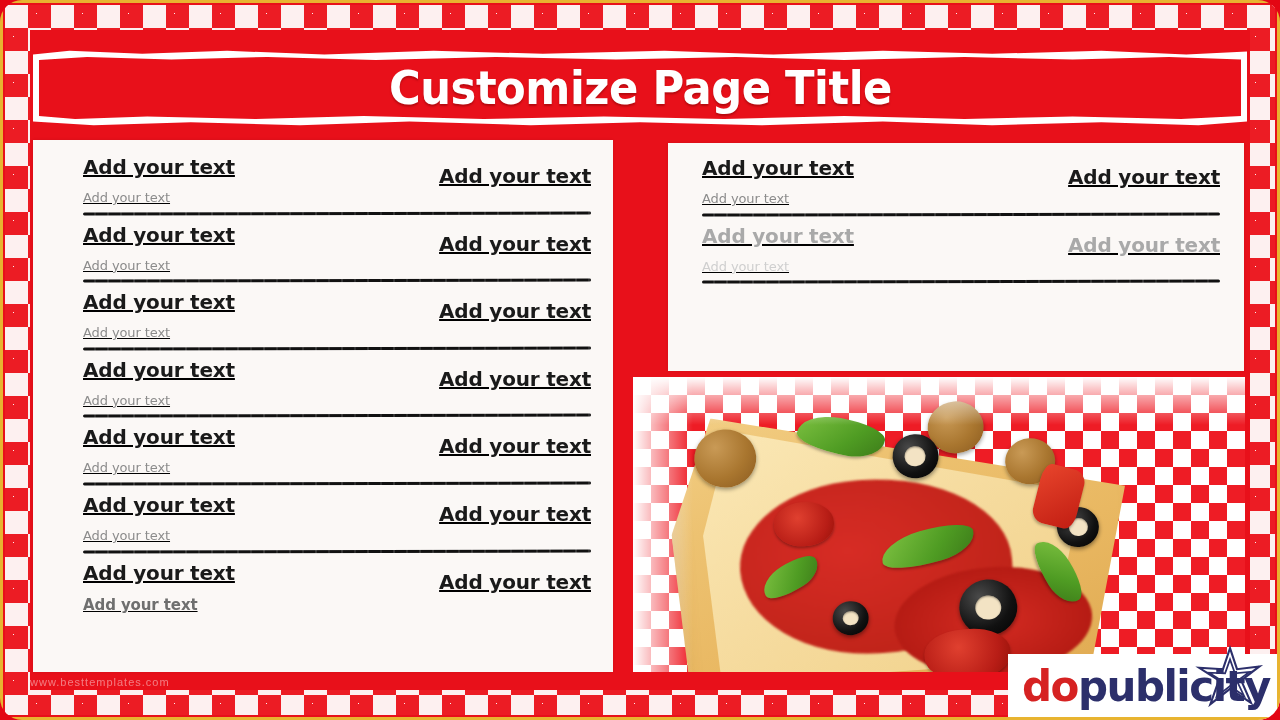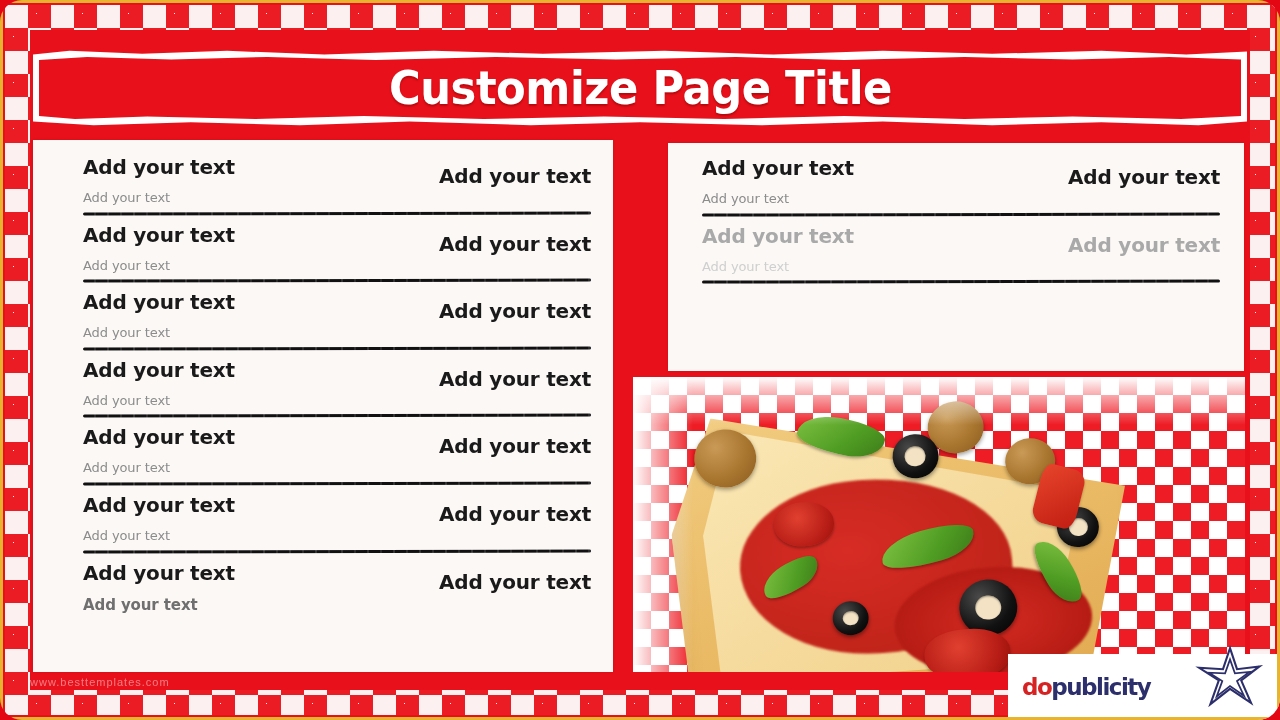--- a/index.html
+++ b/index.html
@@ -62,21 +62,21 @@
   .panel{
     position:absolute;background:#fbf8f6;z-index:25;
     box-shadow:0 0 3px rgba(0,0,0,0.10);
   }
   #panel-left{left:33px;top:140px;width:580px;height:532px;}
   #panel-right{left:668px;top:143px;width:576px;height:228px;}
 
   .rows{padding:16px 22px 0 50px;}
   #panel-right .rows{padding:14px 24px 0 34px;}
 
-  .menu-row{position:relative;padding-bottom:9px;margin-bottom:0;}
+  .menu-row{position:relative;padding-bottom:9px;margin-bottom:0;text-decoration:underline;}
   .menu-row .line1{display:flex;align-items:flex-start;justify-content:space-between;}
   .item-name{
     font-family:"DejaVu Sans", sans-serif;
     font-weight:bold;font-size:20px;color:#1a1a1a;line-height:1.15;
     letter-spacing:-0.2px;
   }
   .item-price{
     font-family:"DejaVu Sans", sans-serif;
     font-weight:bold;font-size:20px;color:#1a1a1a;line-height:1.15;
     letter-spacing:-0.2px;white-space:nowrap;margin-top:9px;
@@ -168,21 +168,21 @@
     box-shadow:0 2px 3px rgba(0,0,0,.3);
   }
 
   
   #logo{
     position:absolute;right:0;bottom:0;width:272px;height:66px;background:#ffffff;z-index:50;
     display:flex;align-items:center;justify-content:flex-start;padding-left:14px;box-sizing:border-box;
   }
   .logo-text{
     font-family:"DejaVu Sans", sans-serif;
-    font-size:23px;font-weight:bold;letter-spacing:-1.5px;line-height:1;
+    font-size:42px;font-weight:bold;letter-spacing:-1.5px;line-height:1;
   }
   .logo-do{color:#d62222;}
   .logo-pub{color:#2c2f6b;}
   .logo-star{position:absolute;right:14px;top:-10px;width:72px;height:70px;}
 
   
   #watermark{
     position:absolute;left:30px;bottom:32px;z-index:40;
     font-family:"Liberation Sans", sans-serif;
     font-size:11px;letter-spacing:1px;color:rgba(255,255,255,0.45);

